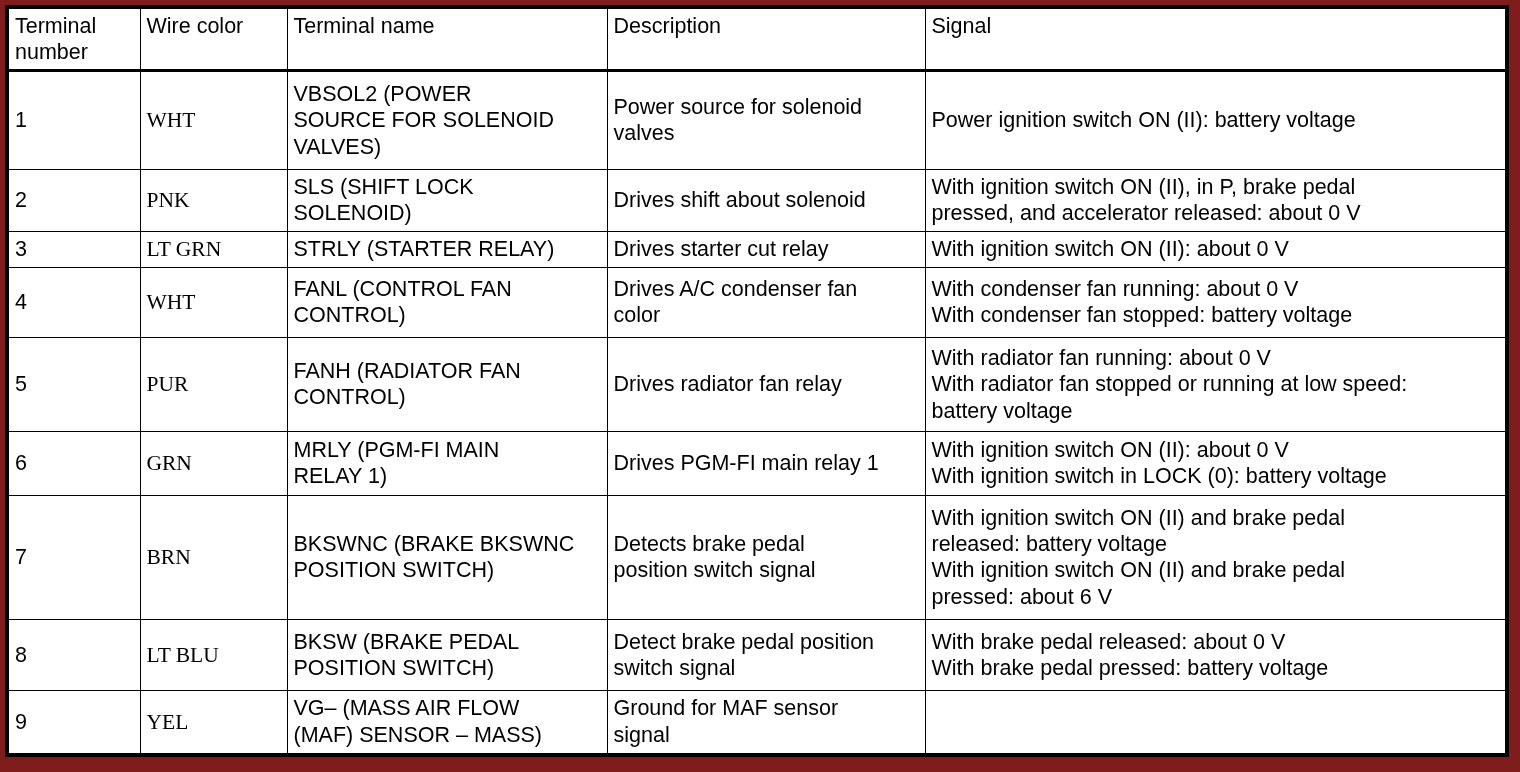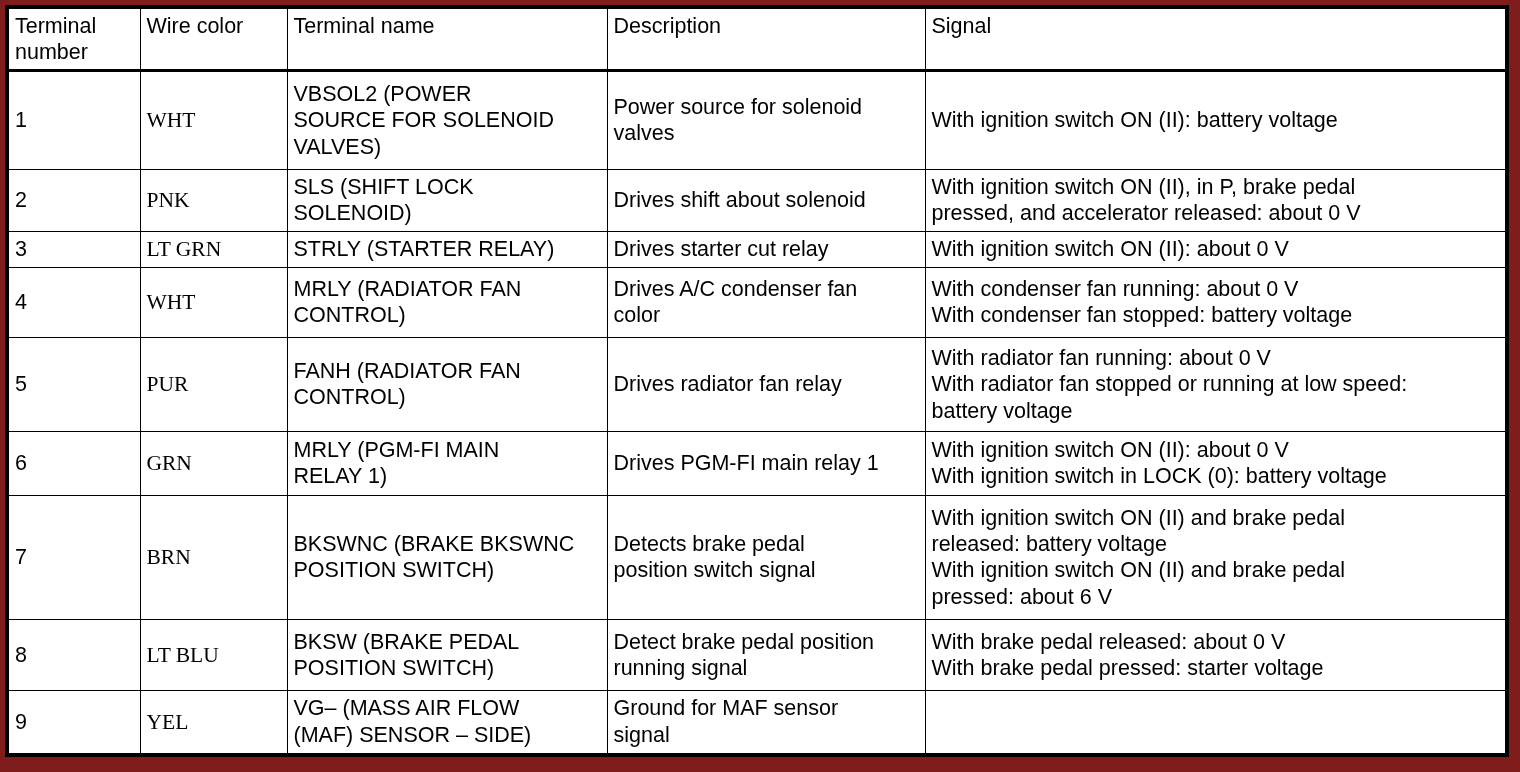--- a/index.html
+++ b/index.html
@@ -128,21 +128,21 @@
           <td class="cell-lines">
             <span>VBSOL2 (POWER</span>
             <span>SOURCE FOR SOLENOID</span>
             <span>VALVES)</span>
           </td>
           <td class="cell-lines">
             <span>Power source for solenoid</span>
             <span>valves</span>
           </td>
           <td class="cell-lines">
-            <span>With ignition switch ON (II): battery voltage</span>
+            <span>Power ignition switch ON (II): battery voltage</span>
           </td>
         </tr>
         <tr class="r2">
           <td class="cell-lines num">
             <span>2</span>
           </td>
           <td class="cell-lines wire">
             <span>PNK</span>
           </td>
           <td class="cell-lines">
@@ -175,21 +175,21 @@
           </td>
         </tr>
         <tr class="r4">
           <td class="cell-lines num">
             <span>4</span>
           </td>
           <td class="cell-lines wire">
             <span>WHT</span>
           </td>
           <td class="cell-lines">
-            <span>MRLY (RADIATOR FAN</span>
+            <span>FANL (CONTROL FAN</span>
             <span>CONTROL)</span>
           </td>
           <td class="cell-lines">
             <span>Drives A/C condenser fan</span>
             <span>color</span>
           </td>
           <td class="cell-lines">
             <span>With condenser fan running: about 0 V</span>
             <span>With condenser fan stopped: battery voltage</span>
           </td>
@@ -261,37 +261,37 @@
           </td>
           <td class="cell-lines wire">
             <span>LT BLU</span>
           </td>
           <td class="cell-lines">
             <span>BKSW (BRAKE PEDAL</span>
             <span>POSITION SWITCH)</span>
           </td>
           <td class="cell-lines">
             <span>Detect brake pedal position</span>
-            <span>running signal</span>
+            <span>switch signal</span>
           </td>
           <td class="cell-lines">
             <span>With brake pedal released: about 0 V</span>
-            <span>With brake pedal pressed: starter voltage</span>
+            <span>With brake pedal pressed: battery voltage</span>
           </td>
         </tr>
         <tr class="r9">
           <td class="cell-lines num">
             <span>9</span>
           </td>
           <td class="cell-lines wire">
             <span>YEL</span>
           </td>
           <td class="cell-lines">
             <span>VG– (MASS AIR FLOW</span>
-            <span>(MAF) SENSOR – SIDE)</span>
+            <span>(MAF) SENSOR – MASS)</span>
           </td>
           <td class="cell-lines">
             <span>Ground for MAF sensor</span>
             <span>signal</span>
           </td>
           <td class="cell-lines"></td>
         </tr>
       </tbody>
   </table>
 

